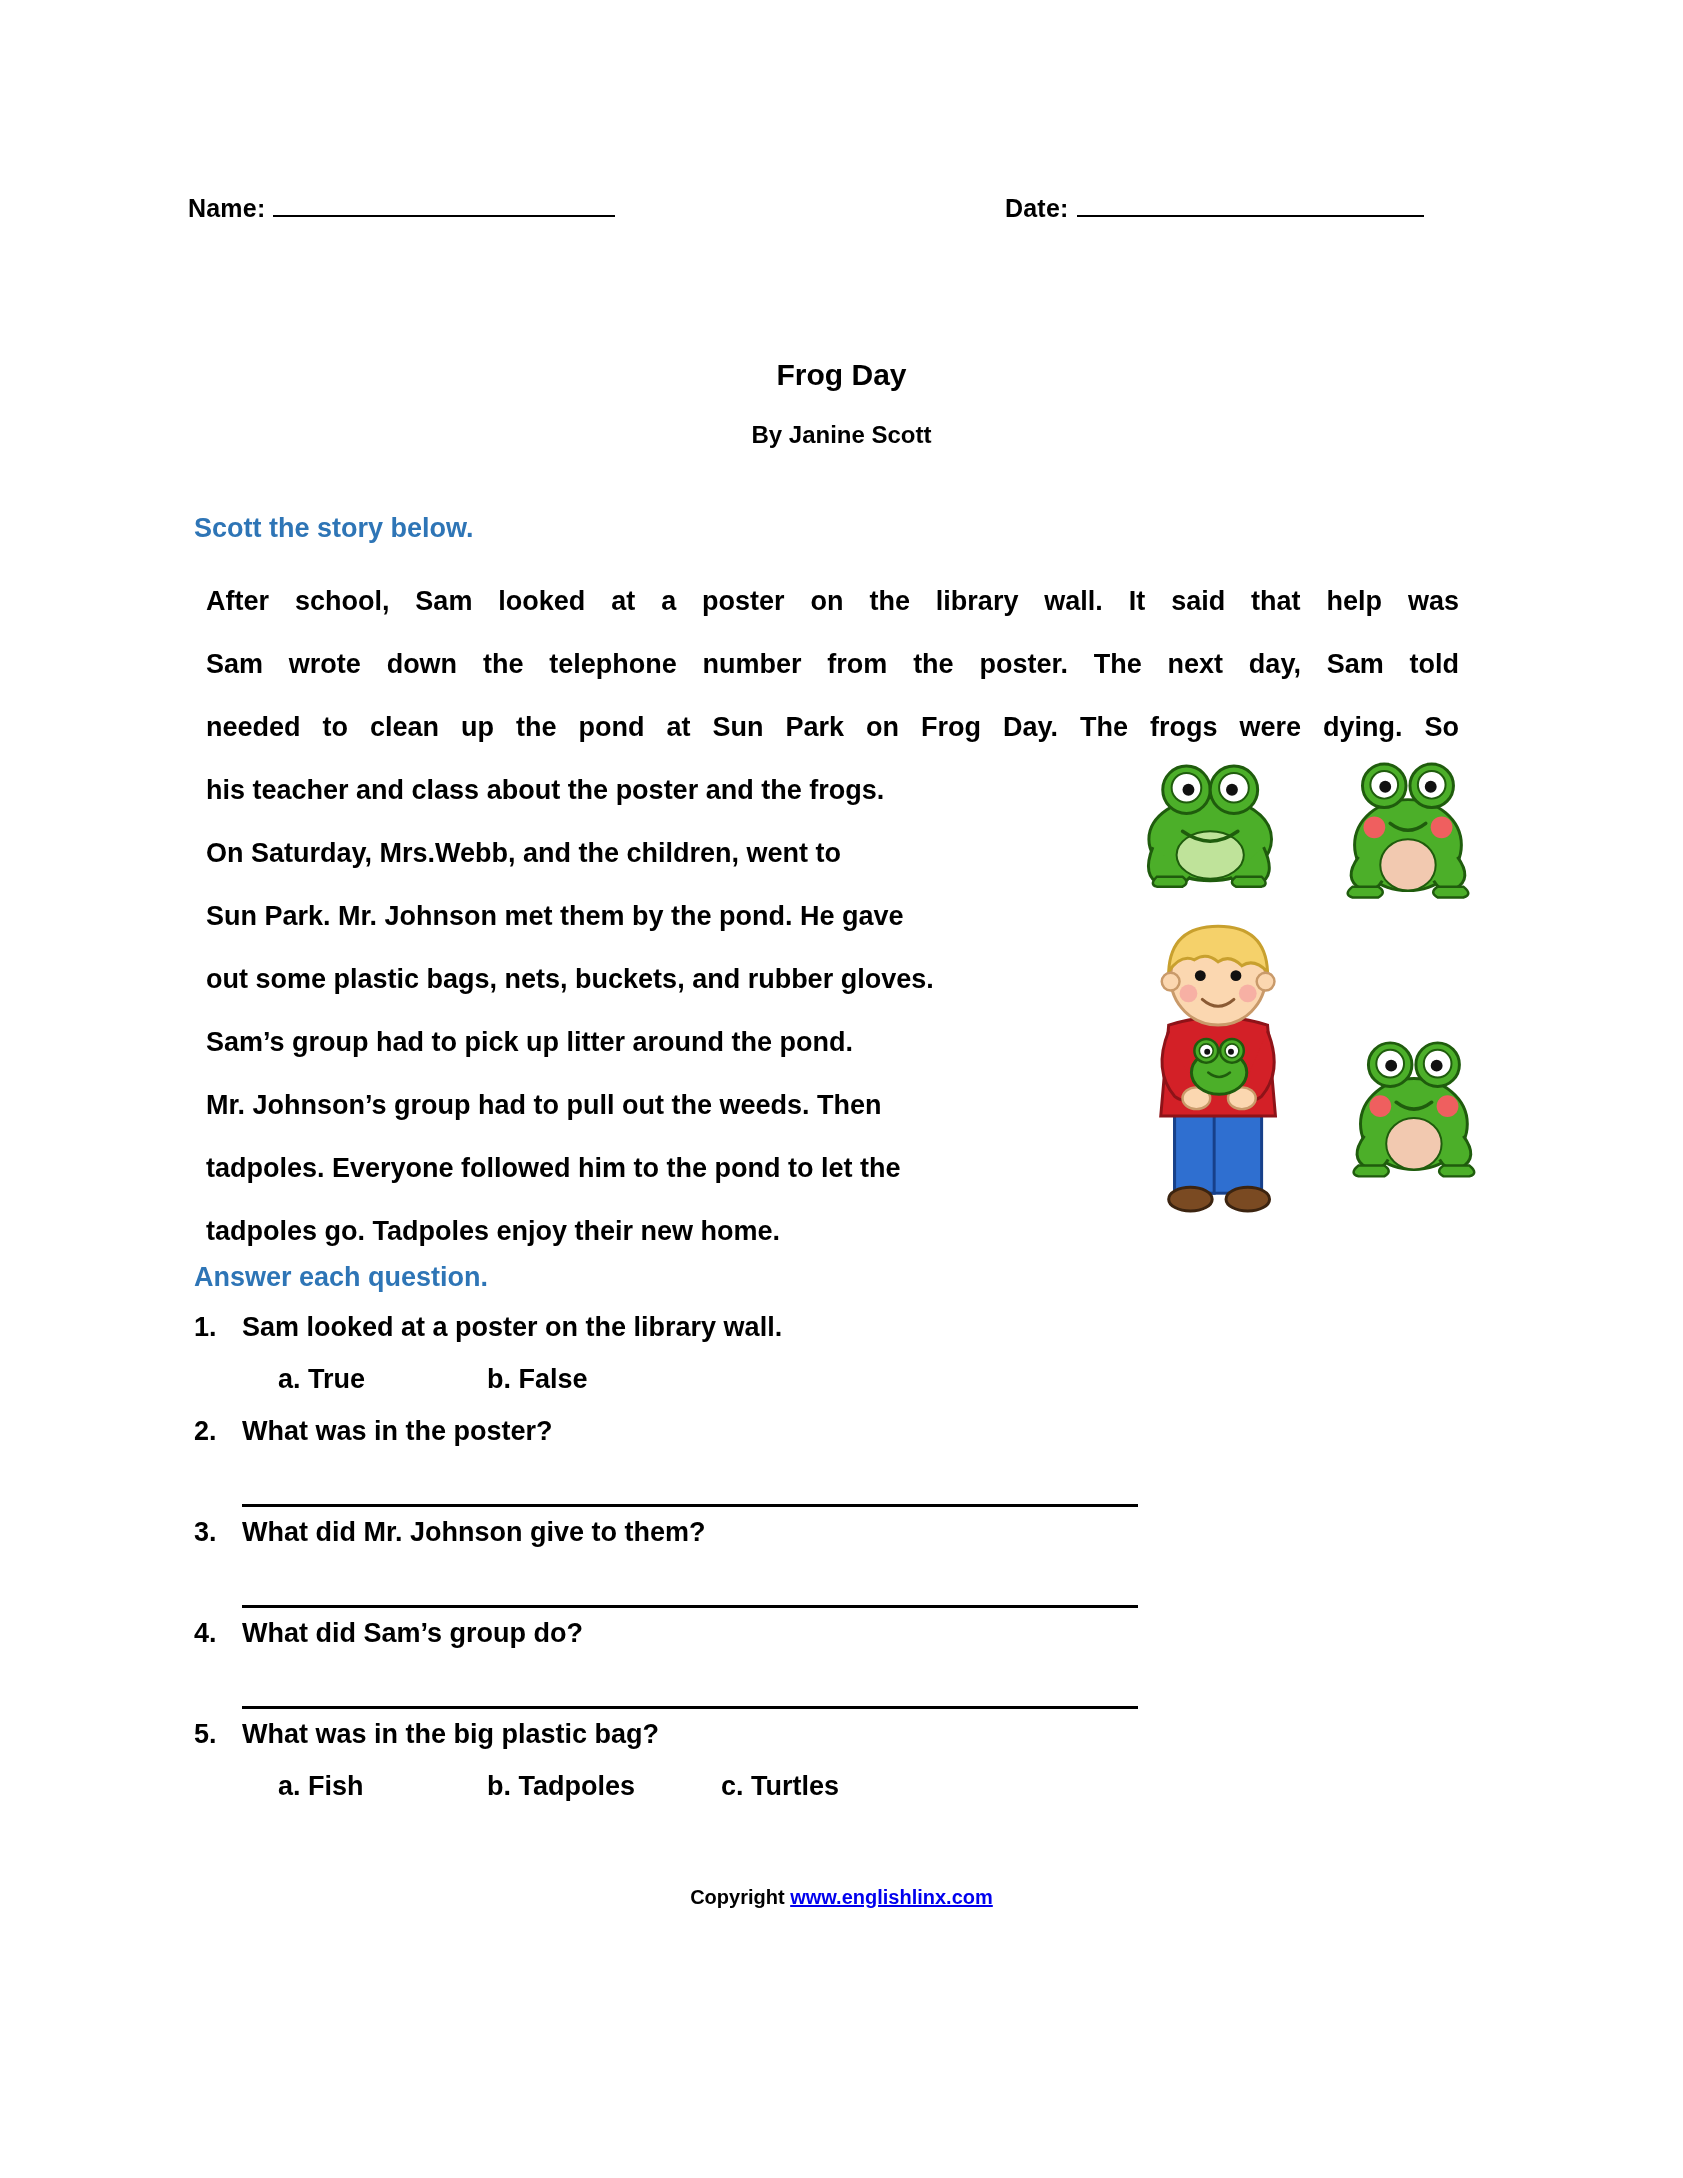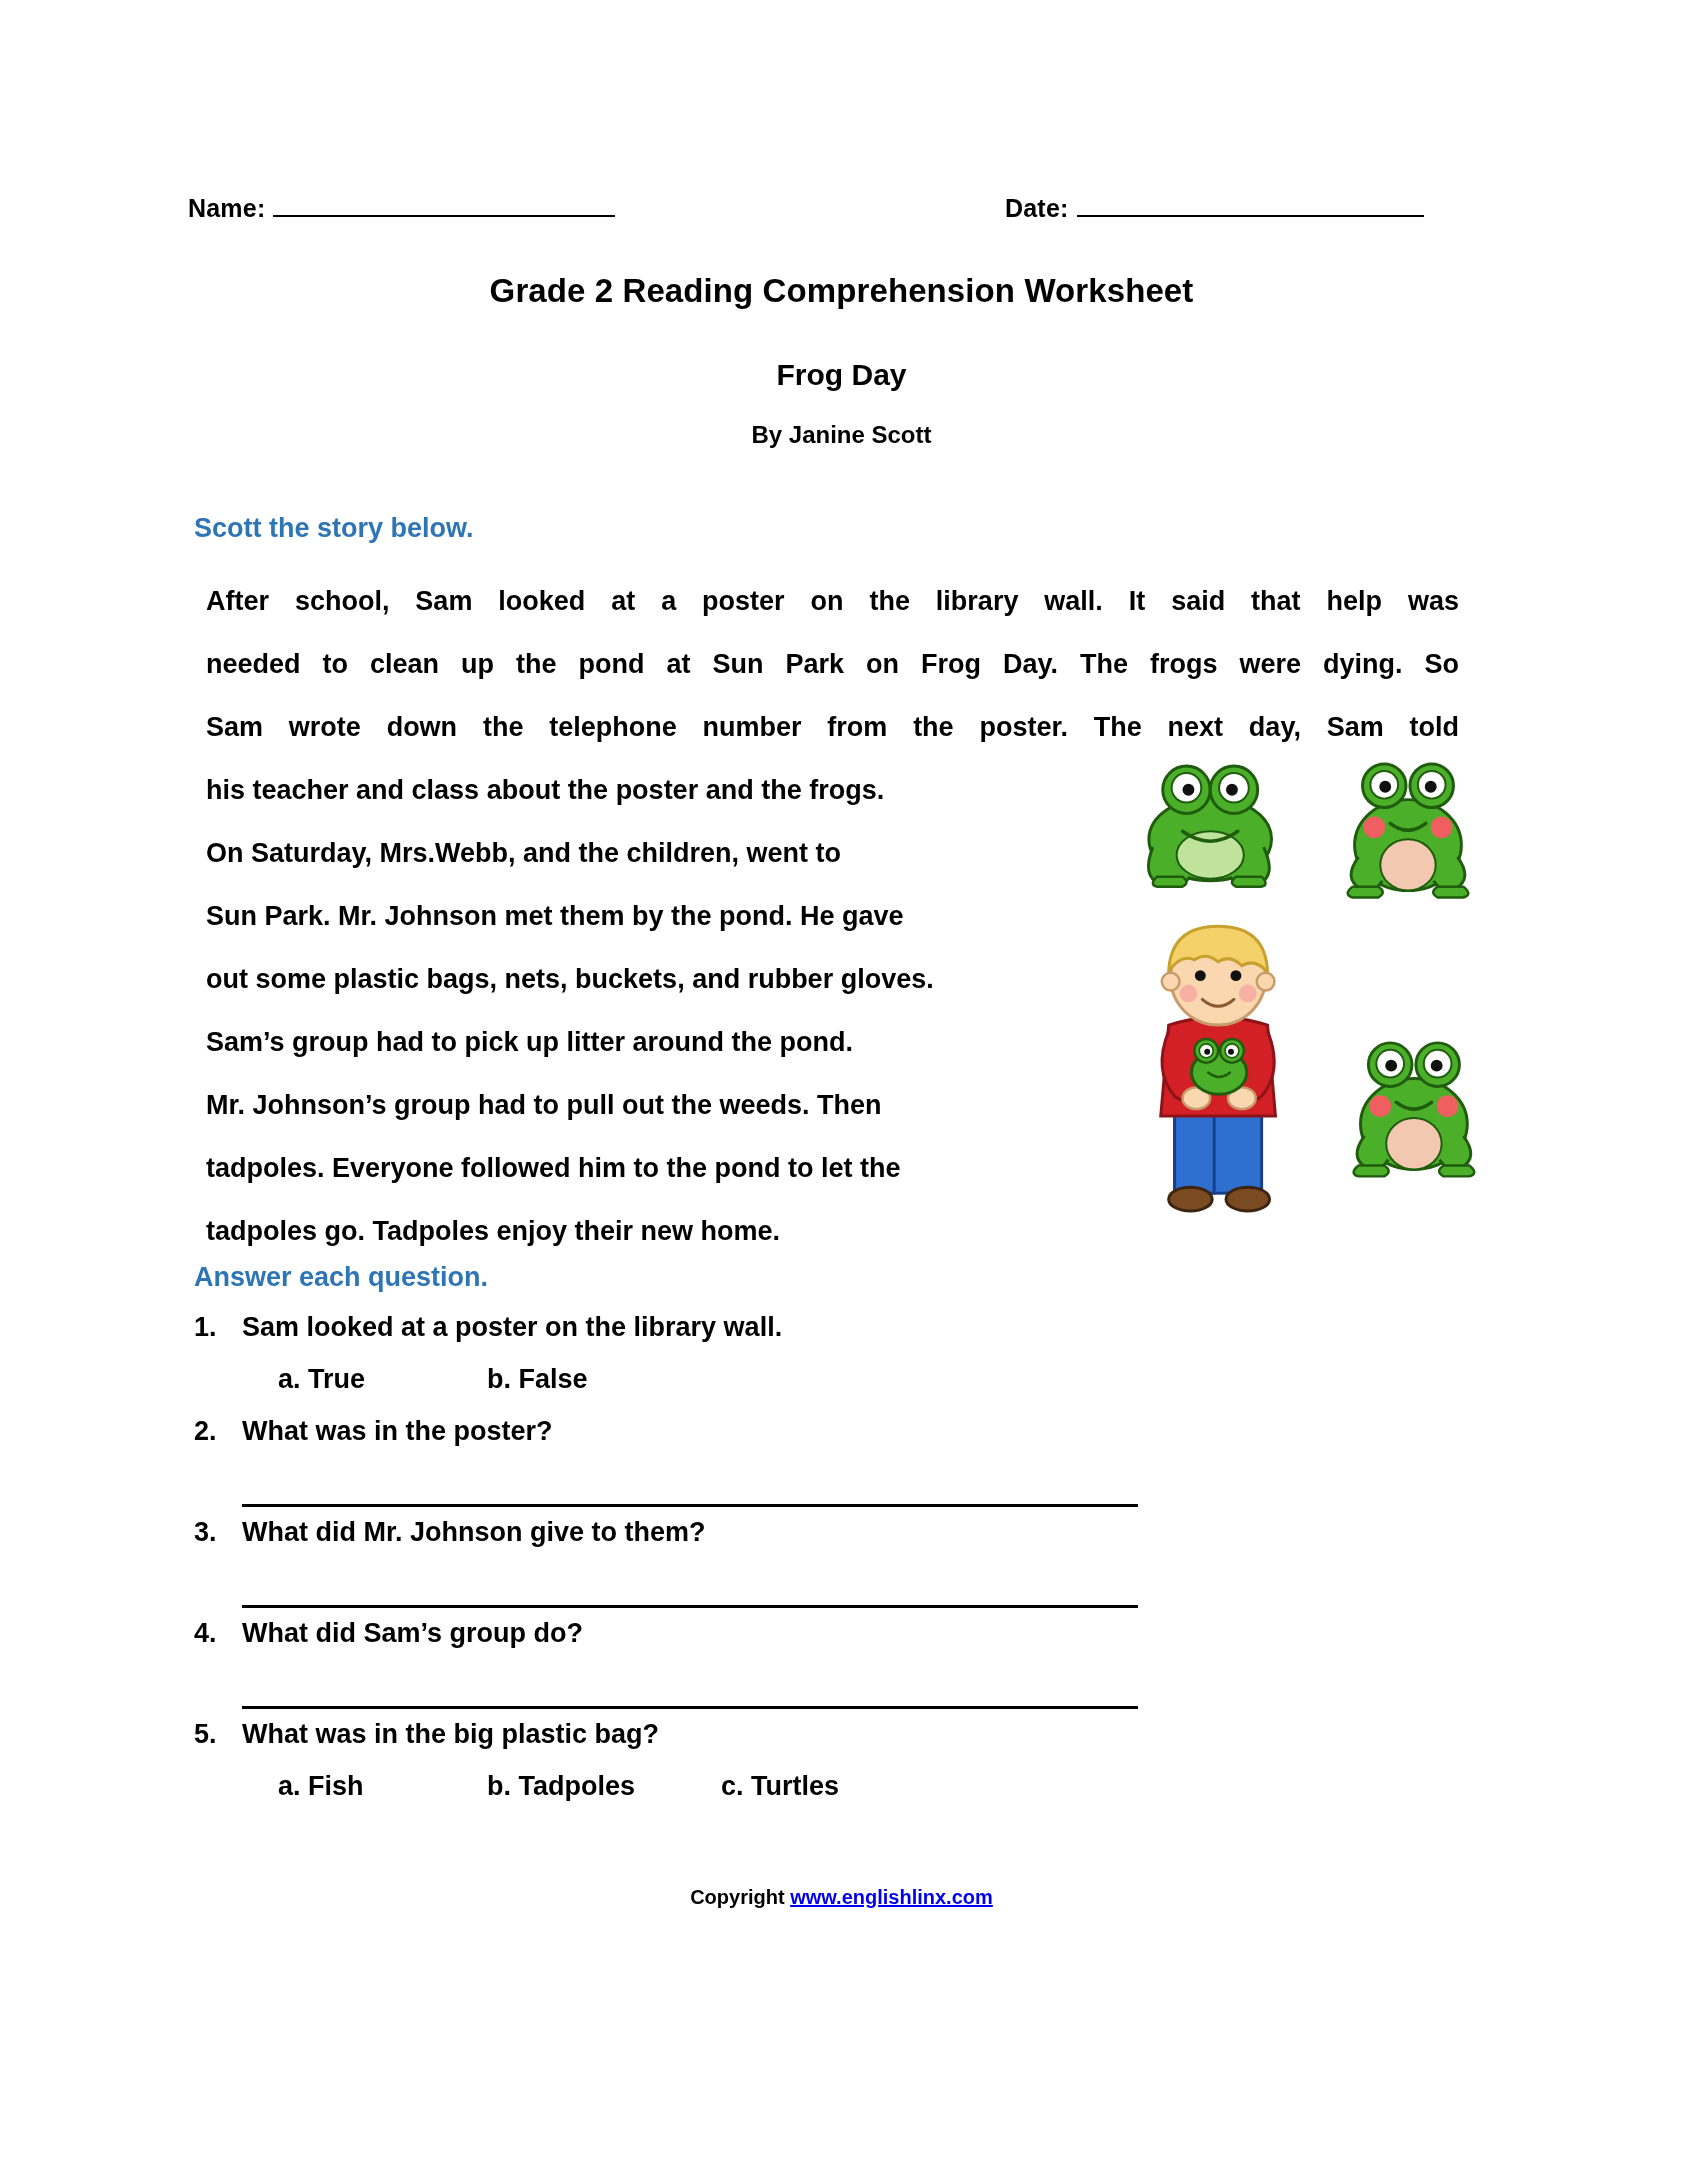--- a/index.html
+++ b/index.html
@@ -184,30 +184,29 @@
     <div class="nd-name">
       <span class="nd-label">Name:</span>
       <span class="rule rule-name"></span>
     </div>
     <div class="nd-date">
       <span class="nd-label">Date:</span>
       <span class="rule rule-date"></span>
     </div>
   </div>
 
-  <div class="title-main">Grade 2 Reading Comprehension Worksheet</div>
   <div class="title-story">Frog Day</div>
   <div class="title-author">By Janine Scott</div>
 
   <div class="section-head" id="read-head">Scott the story below.</div>
 
   <div class="story">
     <p class="just">After school, Sam looked at a poster on the library wall. It said that help was</p>
+    <p class="just">Sam wrote down the telephone number from the poster. The next day, Sam told</p>
     <p class="just">needed to clean up the pond at Sun Park on Frog Day. The frogs were dying. So</p>
-    <p class="just">Sam wrote down the telephone number from the poster. The next day, Sam told</p>
     <p class="just-last">his teacher and class about the poster and the frogs.</p>
     <p class="narrow"> On Saturday, Mrs.Webb, and the children, went to</p>
     <p class="narrow"> Sun Park. Mr. Johnson met them by the pond. He gave</p>
     <p class="narrow">out some plastic bags, nets, buckets, and rubber gloves.</p>
     <p class="narrow"> Sam’s group had to pick up litter around the pond.</p>
     <p class="narrow"> Mr. Johnson’s group had to pull out the weeds. Then</p>
     <p class="narrow"> tadpoles. Everyone followed him to the pond to let the</p>
     <p class="just-last">tadpoles go. Tadpoles enjoy their new home.</p>
   </div>
 

